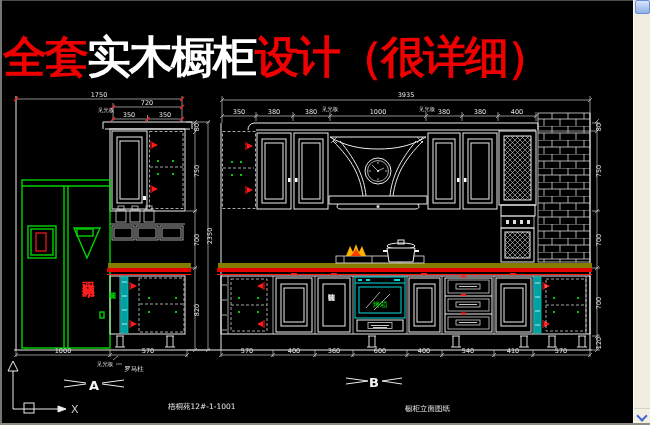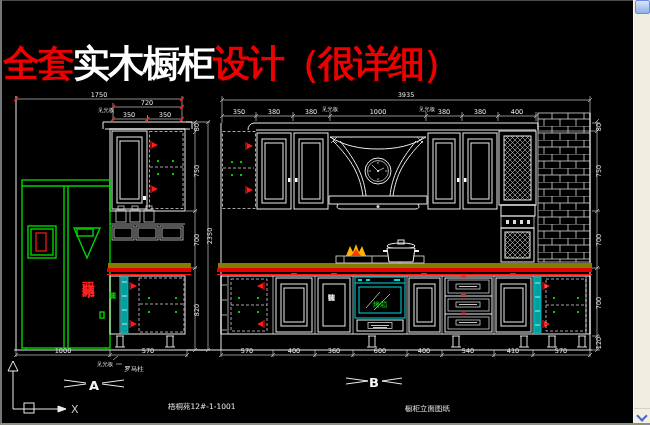--- a/index.html
+++ b/index.html
@@ -1,23 +1,23 @@
 <!DOCTYPE html>
 <html><head>
 <meta charset="utf-8">
 <style>
   html,body{margin:0;padding:0;background:#000;}
   #page{position:relative;width:650px;height:425px;background:#000;overflow:hidden;
         font-family:"Liberation Sans","DejaVu Sans",sans-serif;}
   #edge-left{position:absolute;left:0;top:0;width:2px;height:425px;background:#767676;}
   #edge-top{position:absolute;left:0;top:0;width:650px;height:1px;background:#4a4a4a;}
   #edge-bottom{position:absolute;left:0;bottom:0;width:650px;height:2px;background:#8d8d82;}
-  #title{position:absolute;left:3px;top:34px;width:631px;height:62px;overflow:hidden;
+  #title{position:absolute;left:3px;top:28px;width:631px;height:62px;overflow:hidden;
          white-space:nowrap;font-family:"Liberation Serif","DejaVu Serif",serif;
-         font-size:37px;font-weight:bold;line-height:60px;letter-spacing:-2px;}
+         font-size:44px;font-weight:bold;line-height:60px;letter-spacing:-2px;}
   .t-red{color:#ee0000;} .t-white{color:#ffffff;}
   svg{position:absolute;left:0;top:0;}
   svg text{font-family:"DejaVu Sans","Liberation Sans",sans-serif;}
   .dt{font-size:6.5px;fill:#e8e8e8;}
   .dt5{font-size:5.5px;fill:#dedede;}
   .mk{font-size:13px;font-weight:bold;fill:#f5f5f5;}
   .ft{font-size:7.5px;fill:#eeeeee;}
   .ln{stroke:#ececec;stroke-width:1;fill:none;}
   .lt{stroke:#cfcfcf;stroke-width:.8;fill:none;}
   .dim{stroke:#c9c9c9;stroke-width:.7;fill:none;}

